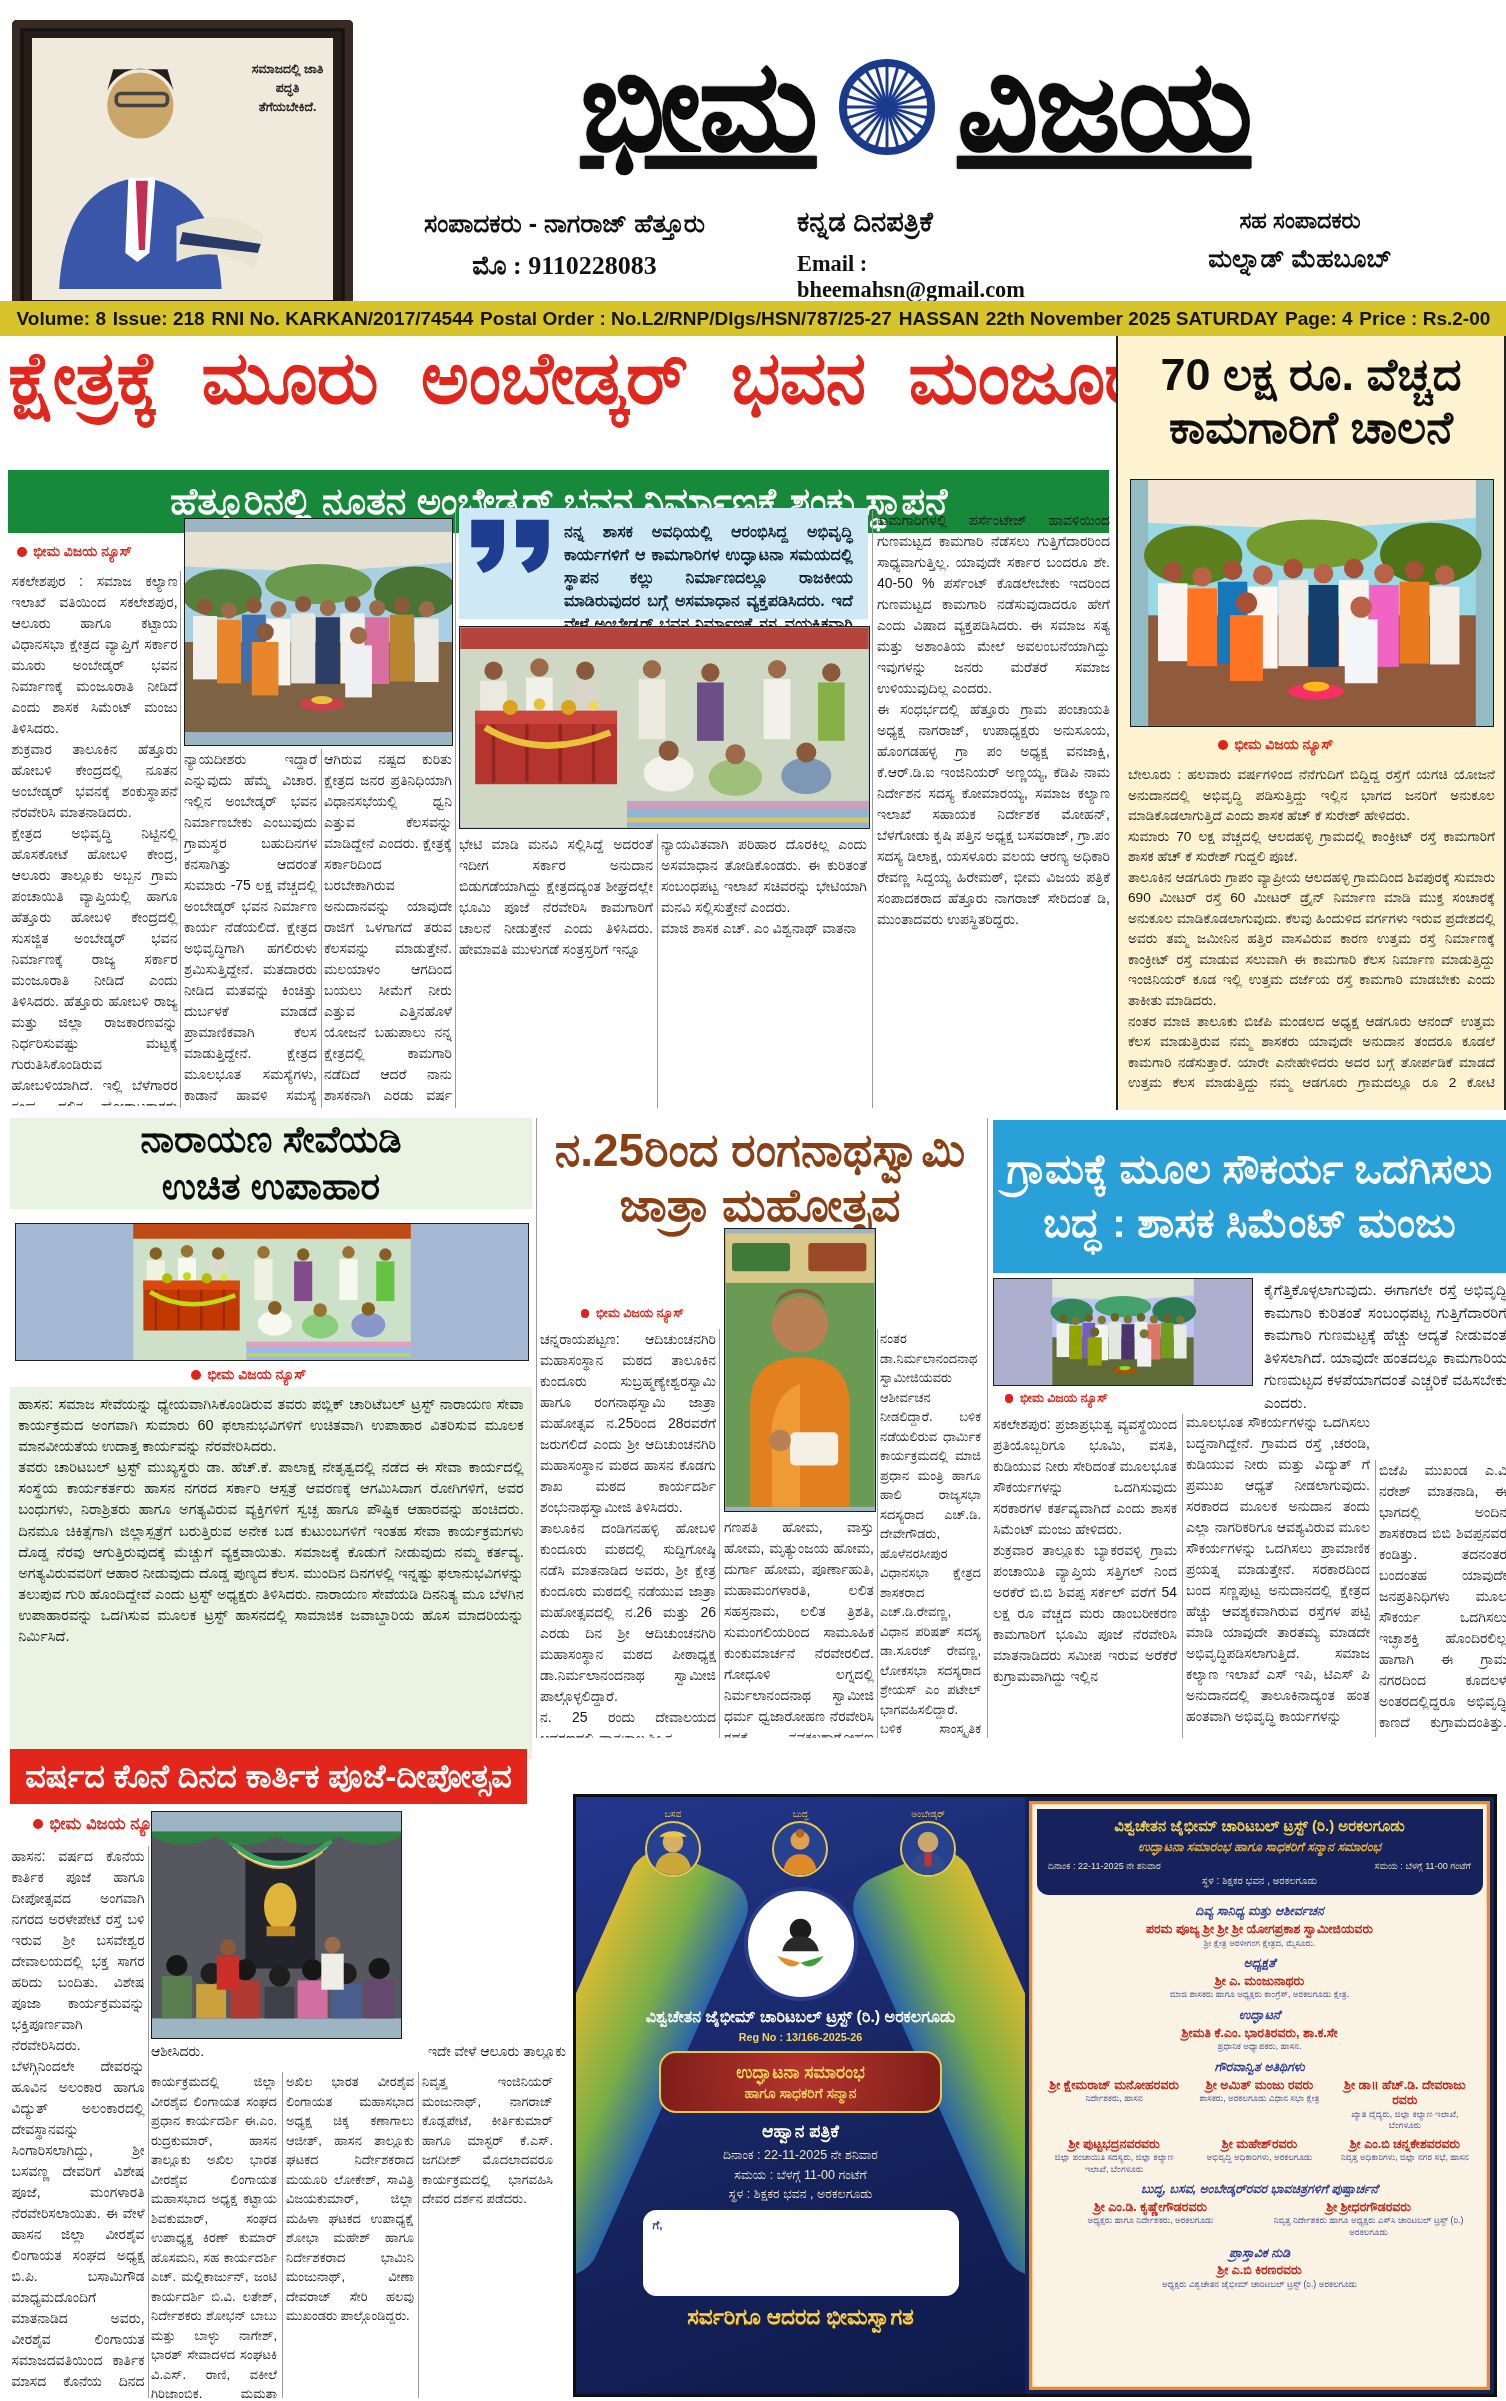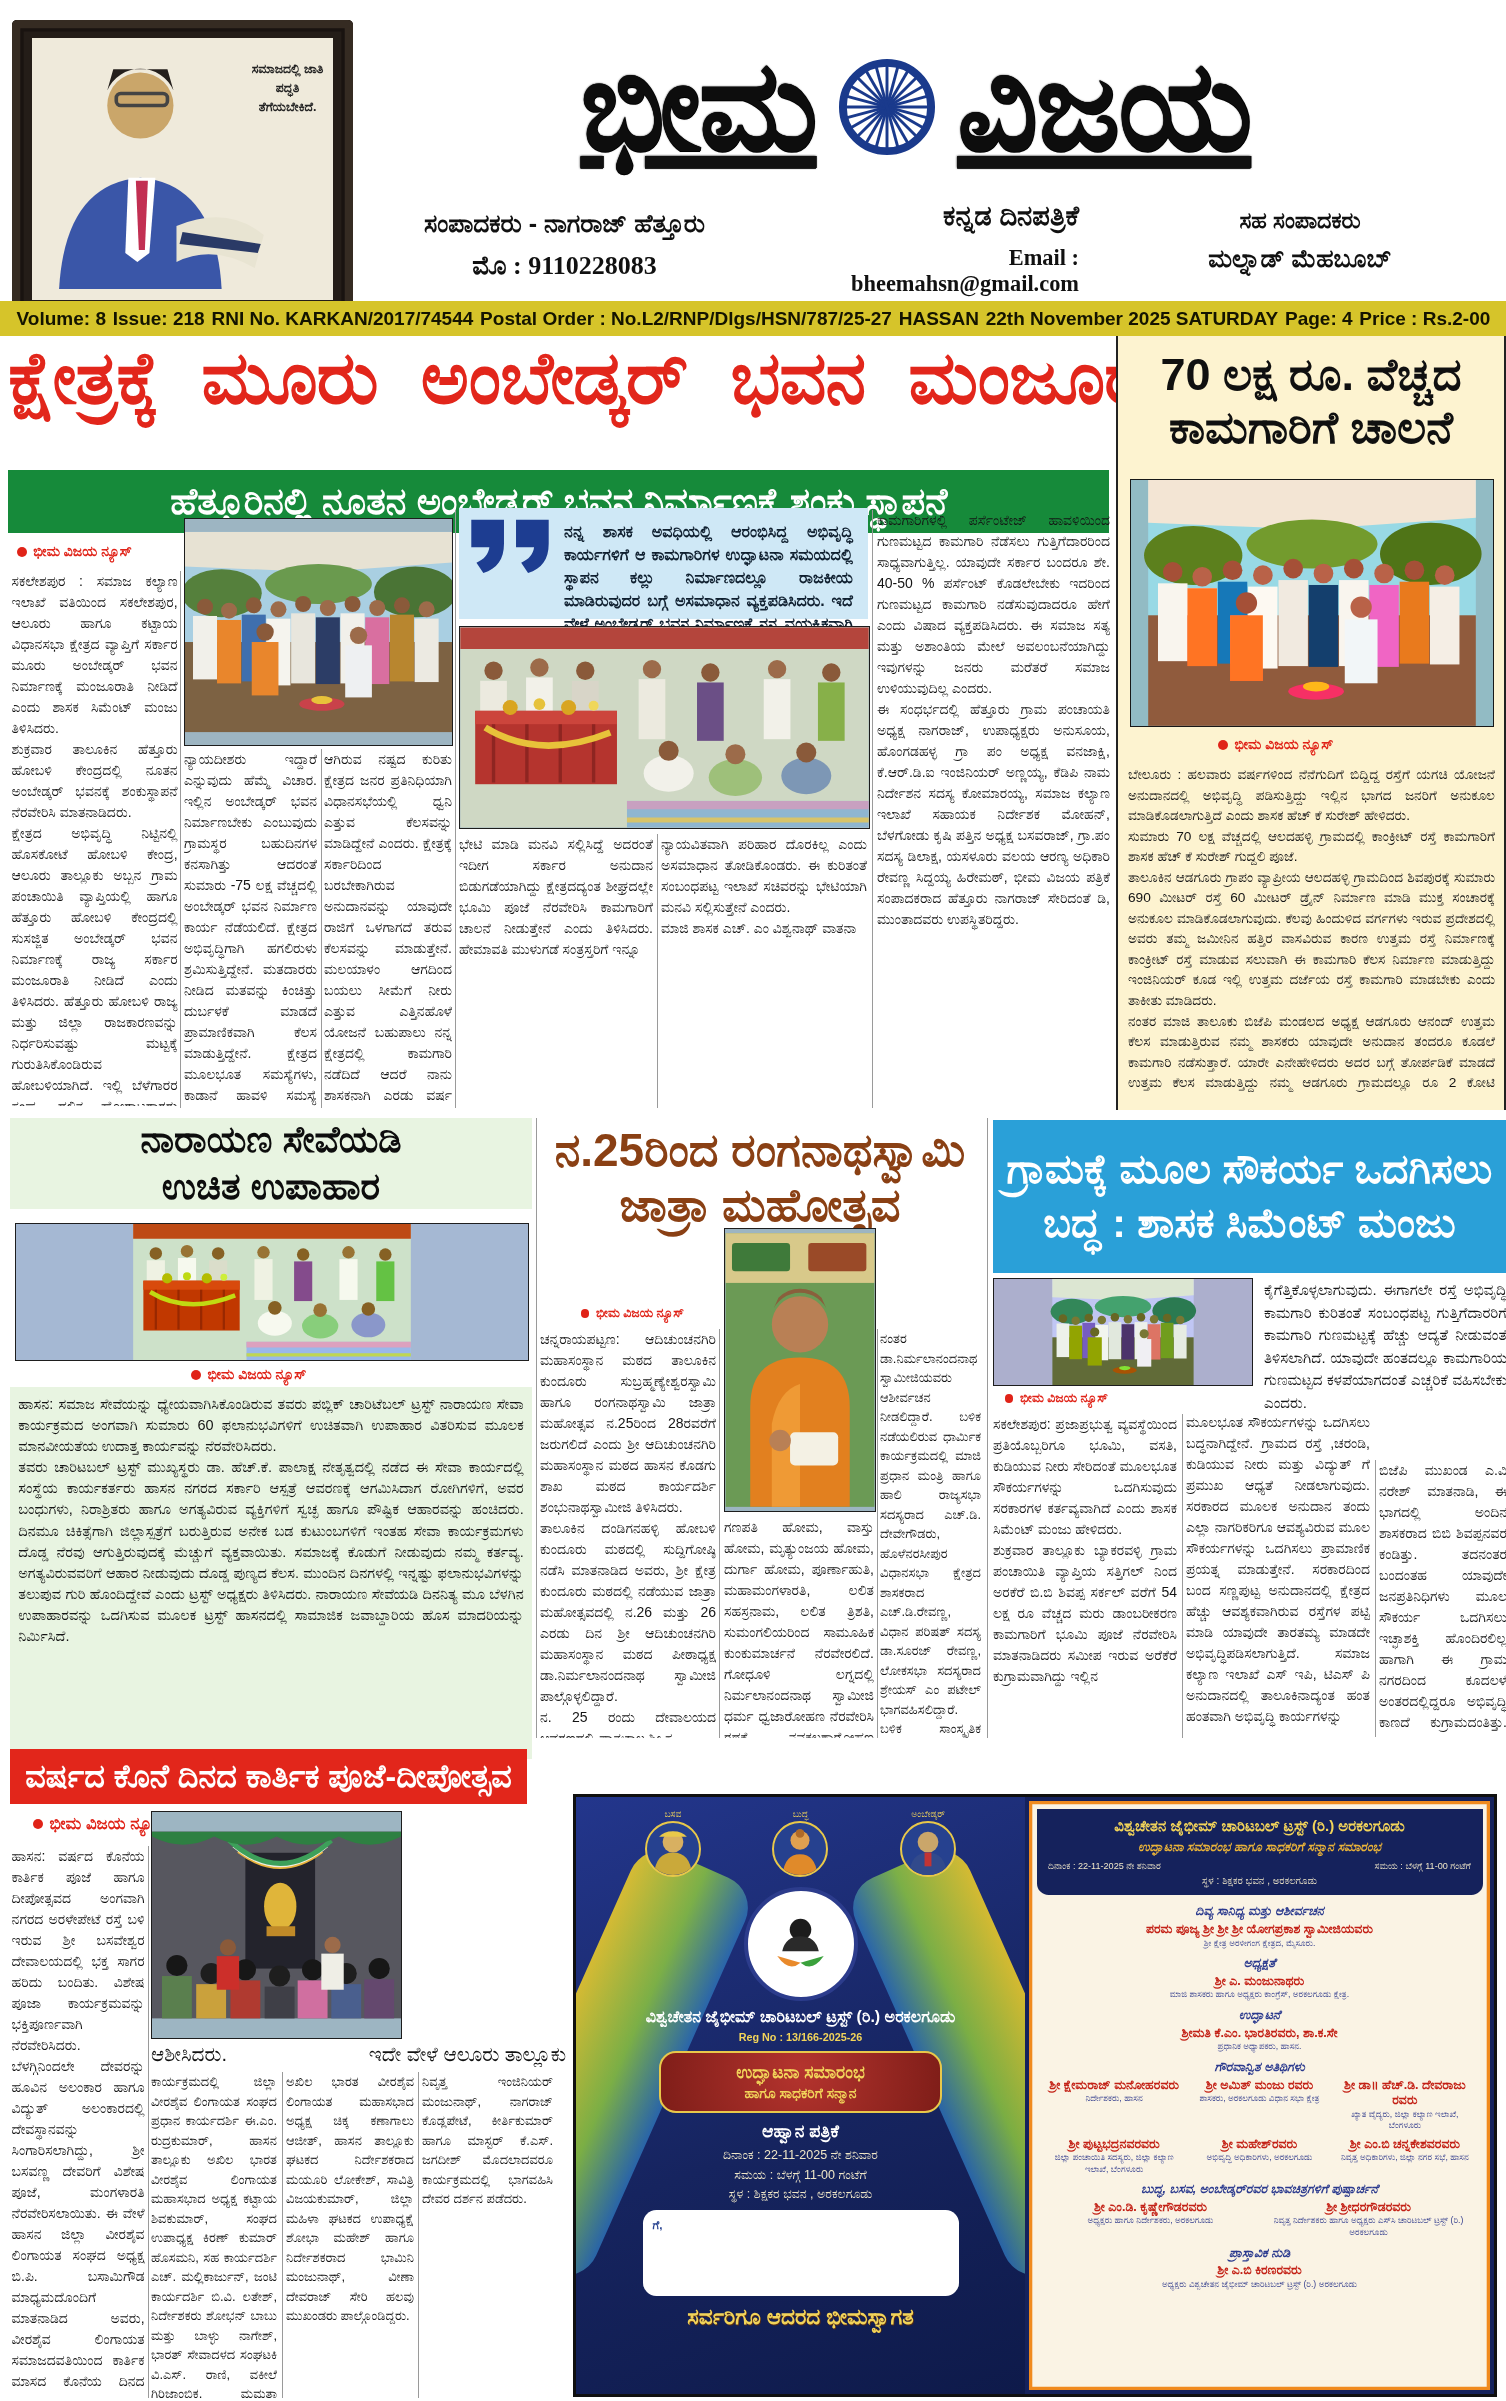--- a/index.html
+++ b/index.html
@@ -205,21 +205,21 @@
             <line x1="50" y1="7" x2="50" y2="93" transform="rotate(165 50 50)"></line>
         </g>
       </svg>
       <span class="mast-word">ವಿಜಯ</span>
     </div>
 
     <div class="abs" style="left:332px;top:209px;width:465px;text-align:center;">
       <div class="mast-sub" style="font-size:25px;">ಸಂಪಾದಕರು - ನಾಗರಾಜ್ ಹೆತ್ತೂರು</div>
       <div style="font-family:'Liberation Serif',serif;font-weight:700;font-size:26px;margin-top:11.6px;">ಮೊ : 9110228083</div>
     </div>
-    <div class="abs" style="left:797px;top:200px;width:282px;text-align:right;">
+    <div class="abs" style="left:797px;top:206px;width:282px;text-align:left;">
       <div class="mast-sub" style="font-size:27.4px;">ಕನ್ನಡ ದಿನಪತ್ರಿಕೆ</div>
       <div style="font-family:'Liberation Serif',serif;font-weight:700;font-size:22.4px;margin-top:13.3px;">Email : bheemahsn@gmail.com</div>
     </div>
     <div class="abs" style="left:1105px;top:208px;width:390px;text-align:center;">
       <div class="mast-sub" style="font-size:22.4px;">ಸಹ ಸಂಪಾದಕರು</div>
       <div class="mast-sub" style="font-size:25px;margin-top:10px;">ಮಲ್ನಾಡ್ ಮೆಹಬೂಬ್</div>
     </div>
   </div>
 
   <div class="abs" style="left:0;top:301px;width:1507px;height:35px;background:#d6c42a;display:flex;align-items:center;
@@ -388,21 +388,21 @@
       <span class="dot"></span>
       <span>ಭೀಮ ವಿಜಯ ನ್ಯೂಸ್</span>
     </div>
     <div class="abs coltext" style="left:11.6px;top:1846px;width:133px;height:552px;">ಹಾಸನ: ವರ್ಷದ ಕೊನೆಯ ಕಾರ್ತಿಕ ಪೂಜೆ ಹಾಗೂ ದೀಪೋತ್ಸವದ ಅಂಗವಾಗಿ ನಗರದ ಅರಳೇಪೇಟೆ ರಸ್ತೆ ಬಳಿ ಇರುವ ಶ್ರೀ ಬಸವೇಶ್ವರ ದೇವಾಲಯದಲ್ಲಿ ಭಕ್ತ ಸಾಗರ ಹರಿದು ಬಂದಿತು. ವಿಶೇಷ ಪೂಜಾ ಕಾರ್ಯಕ್ರಮವನ್ನು ಭಕ್ತಿಪೂರ್ಣವಾಗಿ ನೆರವೇರಿಸಿದರು.
 ಬೆಳಗ್ಗಿನಿಂದಲೇ ದೇವರನ್ನು ಹೂವಿನ ಅಲಂಕಾರ ಹಾಗೂ ವಿದ್ಯುತ್ ಅಲಂಕಾರದಲ್ಲಿ ದೇವಸ್ಥಾನವನ್ನು ಸಿಂಗಾರಿಸಲಾಗಿದ್ದು, ಶ್ರೀ ಬಸವಣ್ಣ ದೇವರಿಗೆ ವಿಶೇಷ ಪೂಜೆ, ಮಂಗಳಾರತಿ ನೆರವೇರಿಸಲಾಯಿತು. ಈ ವೇಳೆ ಹಾಸನ ಜಿಲ್ಲಾ ವೀರಶೈವ ಲಿಂಗಾಯತ ಸಂಘದ ಅಧ್ಯಕ್ಷ ಬಿ.ಪಿ. ಬಸಾಮಿಗೌಡ ಮಾಧ್ಯಮದೊಂದಿಗೆ ಮಾತನಾಡಿದ ಅವರು, ವೀರಶೈವ ಲಿಂಗಾಯತ ಸಮಾಜದವತಿಯಿಂದ ಕಾರ್ತಿಕ ಮಾಸದ ಕೊನೆಯ ದಿನದ ಪ್ರಯುಕ್ತ ಶ್ರೀ ಬಸವಣ್ಣ ದೇವರಿಗೆ ಮಹಾಪೂಜೆ, ರುದ್ರಾಭೀಷೇಕ, ಮಹಾ ಮಂಗಳಾರತಿ ಇತ್ಯಾದಿ ಪೂಜ ಕಾರ್ಯಗಳು ಹಾಗೂ ದೀಪೋತ್ಸವವು ಕೂಡ ಯಶಸ್ವಿಯಾಗಿ ನೆರವೇರಿದೆ ಎಂದರು. ಎಲ್ಲಾರಿಗೂ ಕೂಡ ದೇವರು ಒಳ್ಳೆಯದು ಮಾಡಲಿ ಎಂದು</div>
     <div class="photo" style="left:151px;top:1811px;width:249px;height:226px;">
       <svg viewBox="0 0 300 272" width="249" height="226">
           <use href="#ph-temple"></use>
         </svg>
     </div>
-    <div class="abs" style="left:151px;top:2043px;width:415px;display:flex;justify-content:space-between;font-size:20px;font-weight:500;">
+    <div class="abs" style="left:151px;top:2043px;width:415px;display:flex;justify-content:space-between;font-size:14px;font-weight:500;">
       <span>ಆಶೀಸಿದರು.</span>
       <span>ಇದೇ ವೇಳೆ ಆಲೂರು ತಾಲ್ಲೂಕು</span>
     </div>
     <div class="abs coltext" style="left:151px;top:2072px;width:126px;height:326px;font-size:13px;">ಕಾರ್ಯಕ್ರಮದಲ್ಲಿ ಜಿಲ್ಲಾ ವೀರಶೈವ ಲಿಂಗಾಯತ ಸಂಘದ ಪ್ರಧಾನ ಕಾರ್ಯದರ್ಶಿ ಈ.ಎಂ. ರುದ್ರಕುಮಾರ್, ಹಾಸನ ತಾಲ್ಲೂಕು ಅಖಿಲ ಭಾರತ ವೀರಶೈವ ಲಿಂಗಾಯತ ಮಹಾಸಭಾದ ಅಧ್ಯಕ್ಷ ಕಟ್ಟಾಯ ಶಿವಕುಮಾರ್, ಸಂಘದ ಉಪಾಧ್ಯಕ್ಷ ಕಿರಣ್ ಕುಮಾರ್ ಹೊಸಮನಿ, ಸಹ ಕಾರ್ಯದರ್ಶಿ ಎಚ್. ಮಲ್ಲಿಕಾರ್ಜುನ್, ಜಂಟಿ ಕಾರ್ಯದರ್ಶಿ ಬಿ.ವಿ. ಲತೇಶ್, ನಿರ್ದೇಶಕರು ಶೋಭನ್ ಬಾಬು ಮತ್ತು ಬಾಳ್ಳು ನಾಗೇಶ್, ಭಾರತ್ ಸೇವಾದಳದ ಸಂಘಟಕಿ ವಿ.ಎಸ್. ರಾಣಿ, ವಕೀಲೆ ಗಿರಿಜಾಂಬಿಕ, ಮಮತಾ ಪಟೇಲ್ ಇತರರು ಹಾಜರಿದ್ದರು.</div>
     <div class="abs coltext" style="left:286px;top:2072px;width:128px;height:326px;font-size:13px;">ಅಖಿಲ ಭಾರತ ವೀರಶೈವ ಲಿಂಗಾಯತ ಮಹಾಸಭಾದ ಅಧ್ಯಕ್ಷ ಚಿಕ್ಕ ಕಣಾಗಾಲು ಆಜೀತ್, ಹಾಸನ ತಾಲ್ಲೂಕು ಘಟಕದ ನಿರ್ದೇಶಕರಾದ ಮಯೂರಿ ಲೋಕೇಶ್, ಸಾವಿತ್ರಿ ವಿಜಯಕುಮಾರ್, ಜಿಲ್ಲಾ ಮಹಿಳಾ ಘಟಕದ ಉಪಾಧ್ಯಕ್ಷೆ ಶೋಭಾ ಮಹೇಶ್ ಹಾಗೂ ನಿರ್ದೇಶಕರಾದ ಭಾಮಿನಿ ಮಂಜುನಾಥ್, ವೀಣಾ ದೇವರಾಜ್ ಸೇರಿ ಹಲವು ಮುಖಂಡರು ಪಾಲ್ಗೊಂಡಿದ್ದರು.</div>
     <div class="abs coltext" style="left:422px;top:2072px;width:131px;height:326px;font-size:13px;">ನಿವೃತ್ತ ಇಂಜಿನಿಯರ್ ಮಂಜುನಾಥ್, ನಾಗರಾಜ್ ಕೊಡ್ಲಪೇಟೆ, ಕೀರ್ತಿಕುಮಾರ್ ಹಾಗೂ ಮಾಸ್ಟರ್ ಕೆ.ಎಸ್. ಜಗದೀಶ್ ಮೊದಲಾದವರೂ ಕಾರ್ಯಕ್ರಮದಲ್ಲಿ ಭಾಗವಹಿಸಿ ದೇವರ ದರ್ಶನ ಪಡೆದರು.</div>
     <div class="vrule" style="left:148px;top:1846px;height:552px;"></div>
     <div class="vrule" style="left:282px;top:2072px;height:326px;"></div>
     <div class="vrule" style="left:418px;top:2072px;height:326px;"></div>
   </div>

